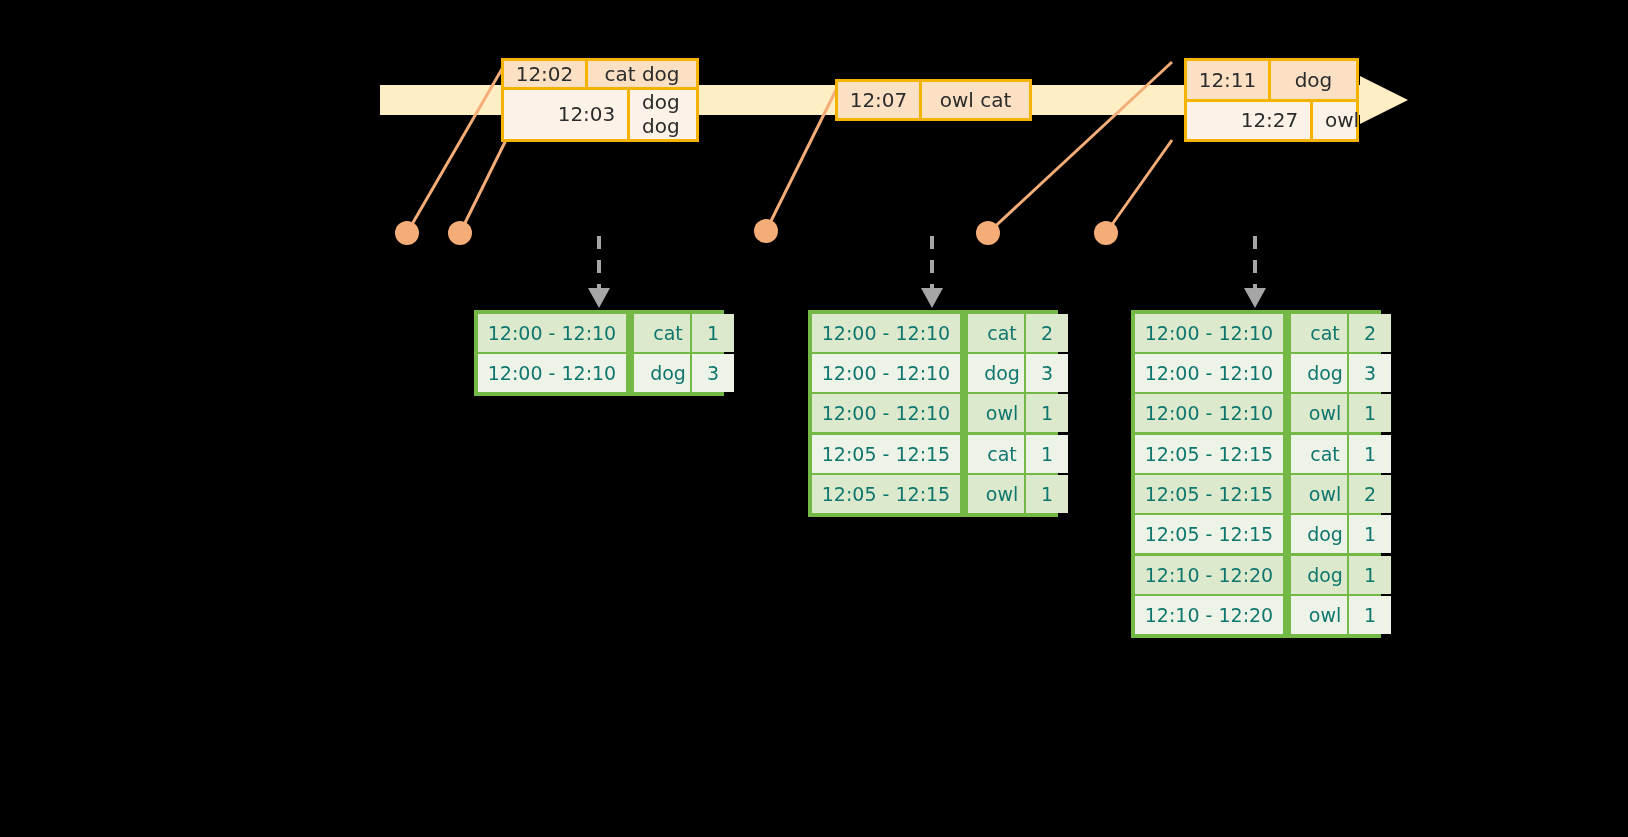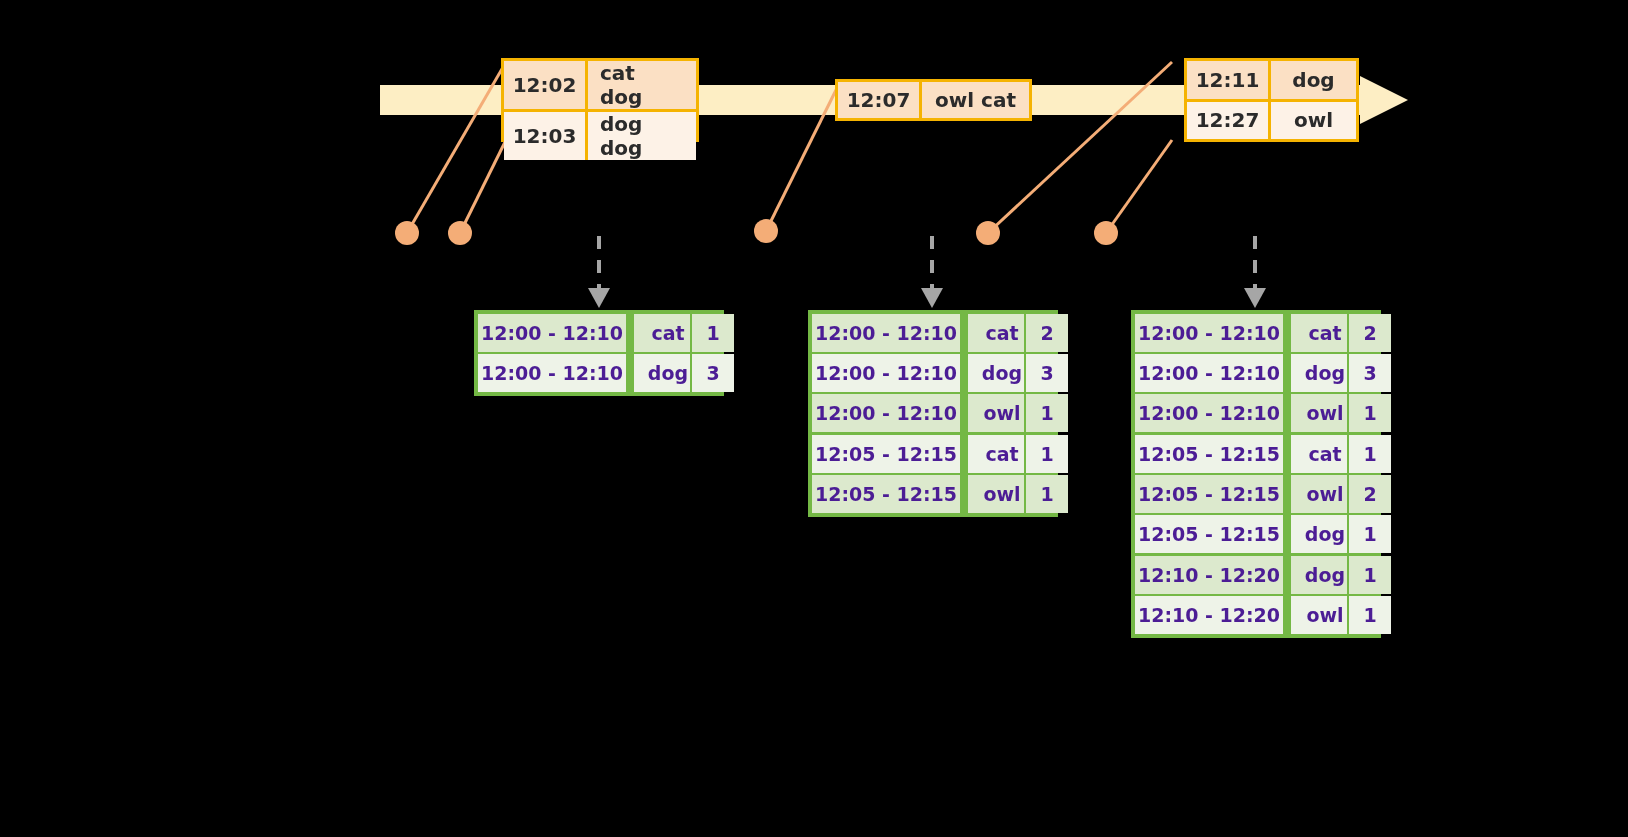--- a/index.html
+++ b/index.html
@@ -13,21 +13,20 @@
     position: relative;
     overflow: hidden;
     font-family: "DejaVu Sans", "Liberation Sans", sans-serif;
   }
 
   #stage {
     position: absolute;
     left: 0; top: 0;
     width: 1476px;
     height: 837px;
-    font-weight: bold;
   }
 
   #wires {
     position: absolute;
     left: 0; top: 0;
     width: 1628px;
     height: 837px;
     pointer-events: none;
   }
 
@@ -48,20 +47,21 @@
     display: flex;
     flex-direction: column;
   }
   .event-row {
     display: flex;
     flex: 1 1 auto;
     box-sizing: border-box;
   }
   .event-row + .event-row {
     border-top: 3px solid #f5b301;
+    padding-left: 42px;
   }
   .event-row.odd  { background: #fbe0c4; }
   .event-row.even { background: #fdf2e7; }
 
   .event-time {
     width: 84px;
     flex: 0 0 84px;
     display: flex;
     align-items: center;
     justify-content: center;
@@ -106,21 +106,21 @@
     margin-top: 2px;
   }
   .res-row.group-end {
     margin-bottom: 3px;
   }
   .res-cell {
     display: flex;
     align-items: center;
     justify-content: center;
     font-size: 19px;
-    color: #4c1d95;
+    color: #0f766e;
     box-sizing: border-box;
   }
   .res-row.shade .res-cell { background: #dce9cd; }
   .res-row.plain .res-cell { background: #eef3e8; }
 
   .res-window { flex: 0 0 148px; }
   .res-key    { flex: 0 0 56px;  margin-left: 8px; padding-left: 12px; }
   .res-count  { flex: 0 0 42px;  margin-left: 2px; }
 </style>
 </head>

